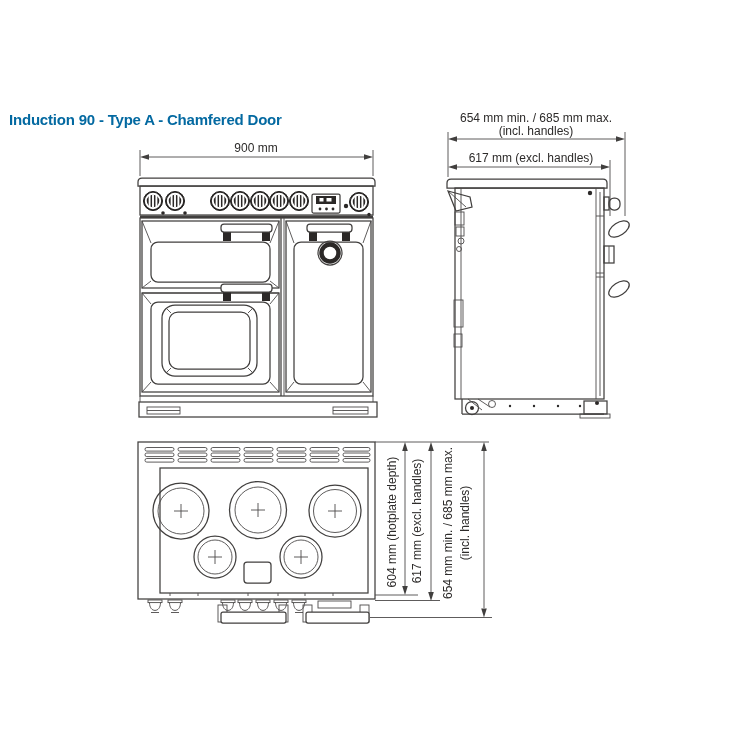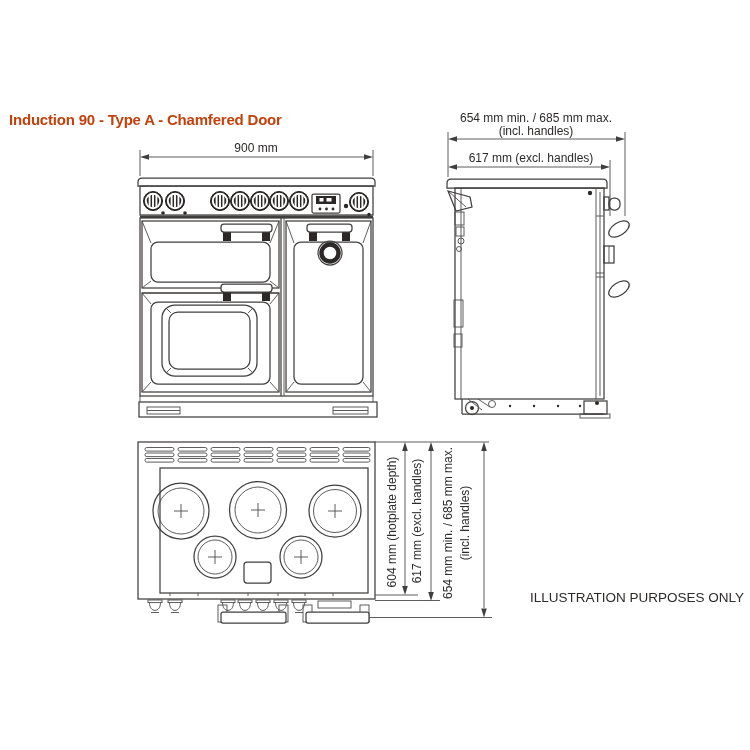--- a/index.html
+++ b/index.html
@@ -1,40 +1,39 @@
 <!DOCTYPE html>
 <html><head>
 <meta charset="utf-8">
 <style>
   html,body{margin:0;padding:0;background:#fff;}
   #stage{position:relative;width:750px;height:750px;background:#fff;overflow:hidden;
          font-family:"Liberation Sans",sans-serif;}
   #title{position:absolute;left:9px;top:111px;font-size:15px;font-weight:bold;
-         color:#c2410c;letter-spacing:-0.2px;white-space:nowrap;}
+         color:#0369a1;letter-spacing:-0.2px;white-space:nowrap;}
   #note{position:absolute;left:528px;top:590px;width:218px;text-align:center;
         font-size:13.5px;line-height:15.5px;color:#2d2b2a;}
   svg{position:absolute;left:0;top:0;}
   .s  {stroke:#413f3e;stroke-width:1.25;fill:none;}
   .s2 {stroke:#413f3e;stroke-width:2.6;fill:none;}
   .st {stroke:#4c4a49;stroke-width:0.9;fill:none;}
   .sw {stroke:#413f3e;stroke-width:1.25;fill:#fff;}
   .fd {fill:#2b2827;stroke:none;}
   .ar {fill:#413f3e;stroke:none;}
   .wh {stroke:#fff;stroke-width:1.9;fill:none;}
   .dim{font-size:12px;fill:#2d2b2a;text-anchor:middle;}
 </style>
 </head>
 <body>
 
 <div id="stage">
 
   <div id="title">Induction 90 - Type A - Chamfered Door</div>
 
   <div id="note">
-    <div>ILLUSTRATION PURPOSES ONLY</div>
   </div>
 
   <svg width="750" height="750" viewBox="0 0 750 750">
     <defs>
       <g id="knob">
         <circle r="9.5" fill="#2b2827" stroke="#1f1d1c" stroke-width="1"></circle>
         <circle r="7.2" class="wh" stroke-width="1.1"></circle>
         <line x1="-3.4" y1="-6.2" x2="-3.4" y2="6.2" class="wh"></line>
         <line x1="0" y1="-6.6" x2="0" y2="6.6" class="wh"></line>
         <line x1="3.4" y1="-6.2" x2="3.4" y2="6.2" class="wh"></line>

